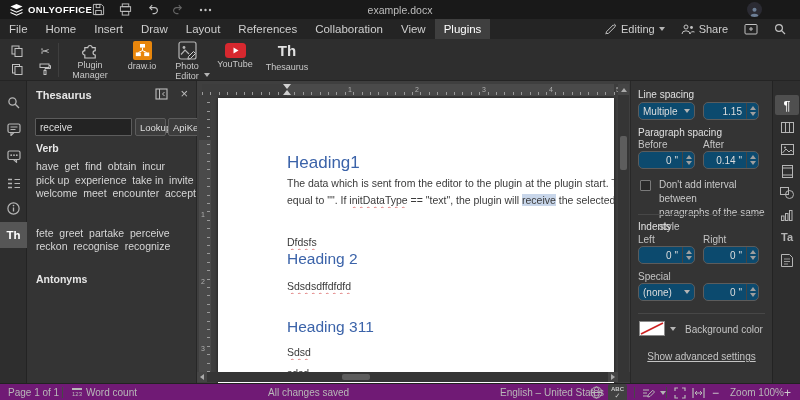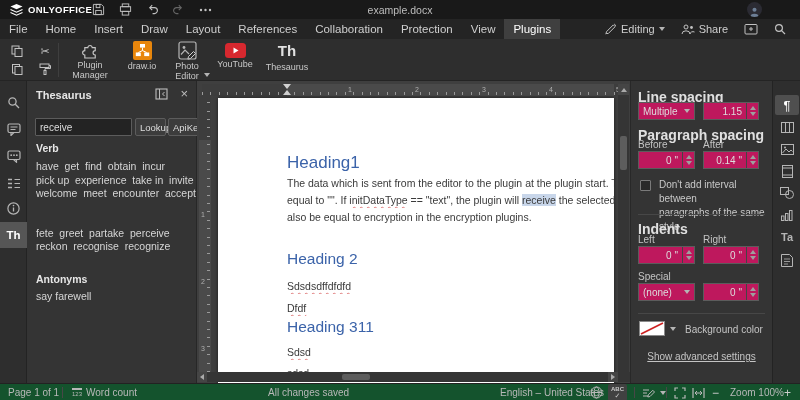--- a/index.html
+++ b/index.html
@@ -56,43 +56,43 @@
   .sel{background:#c8d6ea}
   
   .sbar{position:absolute;background:#353535}
   .sthumb{position:absolute;background:#5d5d5d;border-radius:2px;cursor:pointer}
   .sarrow{position:absolute;background:#454545;display:flex;align-items:center;justify-content:center;cursor:pointer}
   .tri-u{width:0;height:0;border-left:3px solid transparent;border-right:3px solid transparent;border-bottom:4px solid #aaa}
   .tri-l{width:0;height:0;border-top:3px solid transparent;border-bottom:3px solid transparent;border-right:4px solid #aaa}
   .tri-r{width:0;height:0;border-top:3px solid transparent;border-bottom:3px solid transparent;border-left:4px solid #aaa}
   
   #rpanel{position:absolute;left:630px;top:81px;width:142px;height:302px;background:#343434;border-left:1px solid #282828;font-size:10px}
-  .plabel{position:absolute;font-weight:bold;color:#e0e0e0;font-size:14px}
+  .plabel{position:absolute;font-weight:normal;color:#e0e0e0;font-size:10px}
   .slabel{position:absolute;color:#c4c4c4;font-size:10px}
-  .field{position:absolute;height:18px;background:#be185d;border:1px solid #5c5c5c;border-radius:0;display:flex;align-items:center;cursor:pointer}
+  .field{position:absolute;height:18px;background:#0c4a6e;border:1px solid #5c5c5c;border-radius:5px;display:flex;align-items:center;cursor:pointer}
   .field .val{flex:1;padding:0 4px;color:#ddd;font-size:10px;white-space:nowrap;overflow:hidden}
   .field.num .val{text-align:right}
   .spinar{width:12px;display:flex;flex-direction:column;align-items:center;gap:2px;border-left:1px solid #444;height:100%;justify-content:center}
   .spinar .tri{border-top-color:#9f9f9f}
   .spinar .tri-up2{width:0;height:0;border-left:3px solid transparent;border-right:3px solid transparent;border-bottom:4px solid #9f9f9f}
   .ddar{width:14px;display:flex;align-items:center;justify-content:center}
   .hr{position:absolute;left:7px;right:7px;height:1px;background:#474747}
   .cbx{position:absolute;width:11px;height:11px;border:1px solid #7a7a7a;background:#2a2a2a;border-radius:1px;cursor:pointer}
   .cbx-lab{position:absolute;color:#c9c9c9;font-size:10px;line-height:14px;cursor:pointer}
   .swatch{position:absolute;width:26px;height:15px;background:#fff;border:1px solid #8a8a8a}
   .swdd{position:absolute;width:13px;height:17px;display:flex;align-items:center;justify-content:center;cursor:pointer}
   .advlink{position:absolute;left:0;right:0;text-align:center;color:#c4c4c4;font-size:10px;text-decoration:underline;cursor:pointer}
   
   #right-rail{position:absolute;left:772px;top:81px;width:28px;height:302px;background:#2e2e2e;border-left:1px solid #232323}
   .rrbtn{position:absolute;left:2px;width:24px;height:20px;display:flex;align-items:center;justify-content:center;color:#b5b5b5;cursor:pointer;border-radius:2px}
   .rrbtn.active{background:#4f4f4f;color:#fff}
   .pilcrow{font-size:13px}
   .ta{font-size:11px;font-weight:bold}
   
-  #statusbar{position:absolute;left:0;top:383px;width:800px;height:17px;background:#14532d;border-top:1px solid #222;font-size:10px;color:#b8b8b8}
+  #statusbar{position:absolute;left:0;top:383px;width:800px;height:17px;background:#701a75;border-top:1px solid #222;font-size:10px;color:#b8b8b8}
   .sbitem{position:absolute;top:0;height:17px;display:flex;align-items:center;gap:4px;cursor:pointer;white-space:nowrap}
   .vsep{position:absolute;top:3px;width:1px;height:11px;background:#474747}
   .abcico{font-size:6px;font-weight:bold;line-height:6px;color:#c8c8c8}
   .n123{font-size:6px;border-top:2px double #b8b8b8;padding-top:1px;line-height:6px}
   .sbactive{background:#414141;border-radius:2px;padding:1px 3px}
   .zplus{font-size:12px;color:#cfcfcf}
   
   .ind-top{position:absolute;width:0;height:0;border-left:4px solid transparent;border-right:4px solid transparent;border-top:5px solid #d2d2d2}
   .ind-bot{position:absolute;width:0;height:0;border-left:4px solid transparent;border-right:4px solid transparent;border-bottom:5px solid #d2d2d2}
 </style>
@@ -151,21 +151,20 @@
 </div>
 
 <div id="menubar">
   <div class="tab">File</div>
   <div class="tab">Home</div>
   <div class="tab">Insert</div>
   <div class="tab">Draw</div>
   <div class="tab">Layout</div>
   <div class="tab">References</div>
   <div class="tab">Collaboration</div>
-  <div class="tab">Protection</div>
   <div class="tab">View</div>
   <div class="tab active">Plugins</div>
   <div class="right">
     <div class="mbtn">
       <svg width="12" height="12" viewBox="0 0 12 12">
           <path d="M1.5 10.5.9 11.1l.6-2.4 6.8-6.8 1.8 1.8-6.8 6.8z" fill="none" stroke="#c2c2c2"></path>
           <path d="M9.2 1 11 2.8" stroke="#c2c2c2"></path>
         </svg>
       <span>Editing</span>
       <i class="tri"></i>
@@ -318,21 +317,20 @@
   <button class="thes-btn" style="left:108px;width:31px">Lookup</button>
   <button class="thes-btn" style="left:141px;width:33px">ApiKey</button>
 
   <div class="pos-head" style="top:61px">Verb</div>
   <div class="syn-line" style="top:79px">have  get  find  obtain  incur</div>
   <div class="syn-line" style="top:106px">welcome  meet  encounter  accept</div>
   <div class="syn-line" style="top:93px">pick up  experience  take in  invite</div>
   <div class="syn-line" style="top:146px">fete  greet  partake  perceive</div>
   <div class="syn-line" style="top:159px">reckon  recognise  recognize</div>
   <div class="pos-head" style="top:192px">Antonyms</div>
-  <div class="syn-line" style="top:209px">say farewell</div>
 </div>
 
 <div id="doc-area">
 
   <div id="hruler">
     <div class="rshade" style="left:0;top:0;bottom:0;width:85px"></div>
     <div class="rshade" style="left:412px;top:0;bottom:0;right:0"></div>
     <div class="hticks"></div>
     <span class="rnum" style="left:148px;top:2px">1</span>
     <span class="rnum" style="left:215px;top:2px">2</span>
@@ -348,24 +346,23 @@
     <div class="vticks"></div>
     <span class="rnumv" style="top:118px">1</span>
     <span class="rnumv" style="top:185px">2</span>
     <span class="rnumv" style="top:252px">3</span>
   </div>
 
   <div id="page">
     <div class="dh" style="top:55px;font-size:17px">Heading1</div>
     <div class="dp" style="top:78px">The data which is sent from the editor to the plugin at the plugin start. This p</div>
     <div class="dp" style="top:95px"><span>equal to "". If </span><span class="sperr">initDataType</span><span> == "text", the plugin will </span><span class="sel">receive</span><span> the selected text</span></div>
-    <div class="dp" style="top:112px">also be equal to encryption in the encryption plugins.</div>
+    <div class="dp sperr" style="top:137px">Dfdsfs</div>
     <div class="dh" style="top:152px;font-size:15.5px">Heading 2</div>
     <div class="dp sperr" style="top:181px">Sdsdsdffdfdfd</div>
-    <div class="dp sperr" style="top:203px">Dfdf</div>
     <div class="dh" style="top:220px;font-size:15.5px">Heading 311</div>
     <div class="dp sperr" style="top:247px">Sdsd</div>
     <div class="dp sperr" style="top:268px">sdsd</div>
   </div>
 
   <div class="sbar" style="left:421px;top:3px;width:11px;height:288px">
     <div class="sarrow" style="left:0;top:0;width:11px;height:11px">
         <i class="tri-u"></i>
       </div>
     <div class="sthumb" style="left:2px;top:52px;width:7px;height:34px"></div>

